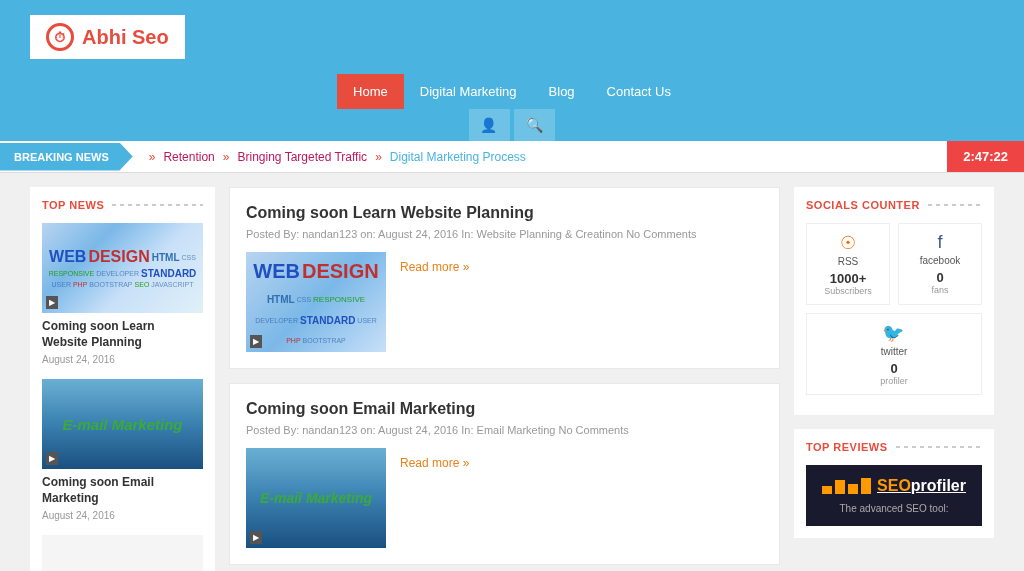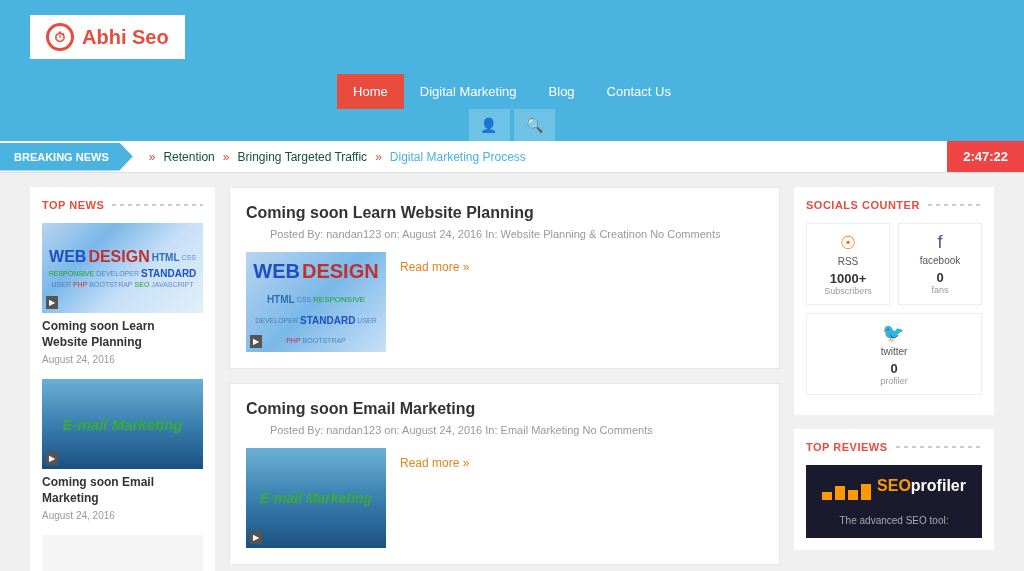--- a/index.html
+++ b/index.html
@@ -82,21 +82,21 @@
     .bn-items {
       display: flex;
       align-items: center;
       gap: 8px;
       padding: 0 16px;
       flex: 1;
       font-size: 12px;
       color: #555;
     }
     .bn-sep { color: #e74c3c; }
-    .bn-item { color: #14532d; }
+    .bn-item { color: #be185d; }
     .bn-item.highlight { color: #4ab3e0; }
     .bn-time {
       background: #ef4444;
       color: white;
       padding: 8px 16px;
       font-size: 13px;
       font-weight: bold;
       margin-left: auto;
     }
 
@@ -158,21 +158,21 @@
     .content-area {
       flex: 1;
     }
     .article-card {
       background: white;
       padding: 16px;
       margin-bottom: 14px;
       border: 1px solid #e8e8e8;
     }
     .article-title { font-size: 16px; font-weight: bold; color: #333; margin-bottom: 6px; }
-    .article-meta { font-size: 11px; color: #999; margin-bottom: 12px; margin-left: 24px; }
+    .article-meta { font-size: 11px; color: #999; margin-bottom: 12px; }
     .article-body { display: flex; gap: 14px; align-items: flex-start; }
     .article-img {
       width: 140px; height: 100px;
       flex-shrink: 0;
       background: linear-gradient(135deg, #b8d4f0, #7bb8e8, #c8e0f8);
       position: relative;
       overflow: hidden;
     }
     .article-img-email {
       background: linear-gradient(180deg, #6ab0d4 0%, #3a80b0 50%, #1a5080 100%);
@@ -204,21 +204,21 @@
     .tw-icon { color: #1da1f2; }
     .social-twitter { grid-column: 1 / -1; }
 
     .seo-box {
       background: #1a1a2e;
       color: white;
       padding: 12px;
       text-align: center;
       font-size: 11px;
     }
-    .seo-logo { font-size: 16px; font-weight: bold; color: white; margin-bottom: 16px; }
+    .seo-logo { font-size: 16px; font-weight: bold; color: white; margin-bottom: 4px; text-decoration: underline; }
     .seo-logo span { color: #f90; }
     .seo-subtitle { font-size: 10px; color: #aaa; }
     .seo-bars {
       display: flex; gap: 3px; justify-content: center; align-items: flex-end; margin-bottom: 4px;
     }
     .seo-bar { width: 10px; background: #f90; }
 
     
     .wc { display: flex; flex-wrap: wrap; align-items: center; justify-content: center; gap: 2px; padding: 4px; }
     .wc span { font-size: 7px; color: rgba(30,80,160,0.6); }

